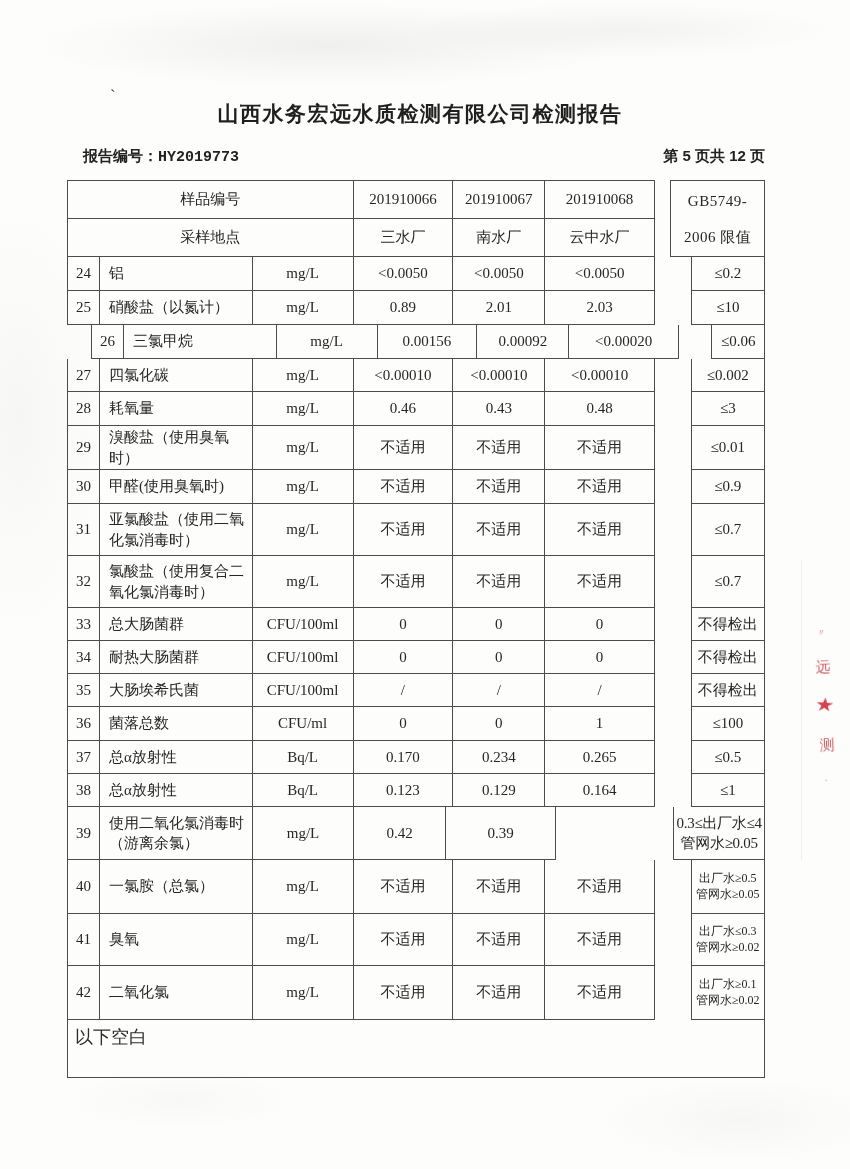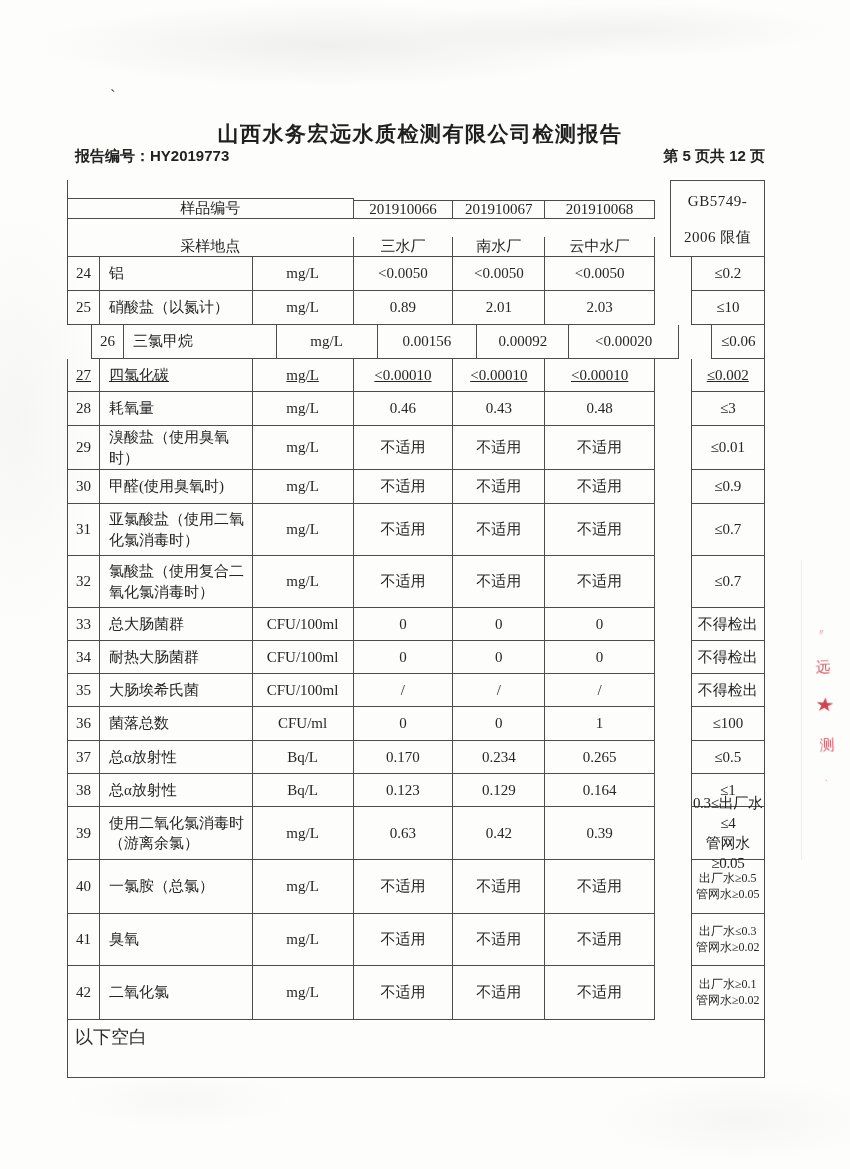--- a/index.html
+++ b/index.html
@@ -18,26 +18,26 @@
       radial-gradient(ellipse 120px 300px at 18px 420px, rgba(120,120,120,0.05), transparent 70%),
       radial-gradient(ellipse 200px 60px at 740px 1120px, rgba(120,120,120,0.05), transparent 70%),
       radial-gradient(ellipse 160px 40px at 180px 1100px, rgba(120,120,120,0.04), transparent 70%);
   }
   .crease{position:absolute;left:801px;top:560px;width:1px;height:300px;background:rgba(60,60,60,0.07);}
   .tickmark{position:absolute;left:110px;top:86px;font-size:17px;color:#3a3a3a;}
 
   .doc-title{
     position:absolute;left:0;top:100px;width:840px;text-align:center;
     font-family:"Liberation Sans","DejaVu Sans",sans-serif;
-    font-size:21px;font-weight:bold;letter-spacing:1.5px;color:#1f1f1f;margin-top:20px;
+    font-size:21px;font-weight:bold;letter-spacing:1.5px;color:#1f1f1f;
   }
   .meta-line{position:absolute;top:147px;left:67px;width:698px;
     font-family:"Liberation Sans","DejaVu Sans",sans-serif;
     font-size:15px;font-weight:bold;color:#222;}
-  .report-no{position:absolute;left:8px;top:0;}
+  .report-no{position:absolute;left:16px;top:0;font-family:Liberation Mono, monospace;}
   .page-ind{position:absolute;right:0;top:0;}
 
   
   .table-wrap{position:absolute;left:67px;top:180px;width:698px;}
   .table-wrap,.table-wrap *{box-sizing:border-box;}
   .trow{display:flex;width:698px;gap:12px;}
   .main-part{display:flex;width:588px;border-left:1px solid #4c4c4c;}
   .gap-part{width:15px;}
   .limit-part{width:95px;border-left:1px solid #4c4c4c;border-right:1px solid #4c4c4c;border-bottom:1px solid #4c4c4c;
     display:flex;flex-direction:column;align-items:center;justify-content:center;text-align:center;font-size:15px;}
@@ -45,21 +45,21 @@
     display:flex;align-items:center;justify-content:center;text-align:center;font-size:15px;color:#262626;}
   .c.no{width:32px;}
   .c.name{width:153px;justify-content:flex-start;text-align:left;padding:2px 4px 2px 9px;line-height:1.35;}
   .c.unit{width:101px;}
   .c.v1{width:100px;}
   .c.v2{width:92px;}
   .c.v3{width:110px;}
   
   .header-complex{display:flex;width:698px;}
   .header-main{width:588px;display:flex;flex-direction:column;}
-  .hrow{display:flex;border-left:1px solid #4c4c4c;align-items:flex-end;}
+  .hrow{display:flex;border-left:1px solid #4c4c4c;}
   .hrow .c{font-size:15px;}
   .hrow .c.hlabel{width:286px;}
   .top-edge .c, .limit-part.top-edge, .top-edge.hrow .c{border-top:1px solid #4c4c4c;}
   .limit-header{height:77px;font-size:15px;line-height:2.4;letter-spacing:0.5px;}
   .limit-small{font-size:12px;line-height:1.3;}
   .limit-xsmall{font-size:15px;line-height:1.35;letter-spacing:-0.3px;}
   .footer-row{width:698px;height:58px;border:1px solid #4c4c4c;border-top:none;
     font-size:18px;padding:5px 7px;color:#2c2c2c;}
 
   
@@ -143,21 +143,21 @@
           <div class="c no">26</div>
           <div class="c name">三氯甲烷</div>
           <div class="c unit">mg/L</div>
           <div class="c v1">0.00156</div>
           <div class="c v2">0.00092</div>
           <div class="c v3">&lt;0.00020</div>
         </div>
         <div class="gap-part"></div>
         <div class="limit-part">≤0.06</div>
       </div>
-      <div class="trow" style="height: 33px; text-decoration: underline;">
+      <div class="trow" style="height: 33px;">
         <div class="main-part">
           <div class="c no">27</div>
           <div class="c name">四氯化碳</div>
           <div class="c unit">mg/L</div>
           <div class="c v1">&lt;0.00010</div>
           <div class="c v2">&lt;0.00010</div>
           <div class="c v3">&lt;0.00010</div>
         </div>
         <div class="gap-part"></div>
         <div class="limit-part">≤0.002</div>
@@ -292,21 +292,20 @@
           <div class="c v3">0.164</div>
         </div>
         <div class="gap-part"></div>
         <div class="limit-part">≤1</div>
       </div>
       <div class="trow" style="height: 53px;">
         <div class="main-part">
           <div class="c no">39</div>
           <div class="c name">使用二氧化氯消毒时（游离余氯）</div>
           <div class="c unit">mg/L</div>
-          <div class="c v1">0.63</div>
           <div class="c v2">0.42</div>
           <div class="c v3">0.39</div>
         </div>
         <div class="gap-part"></div>
         <div class="limit-part">
           <div class="limit-xsmall">0.3≤出厂水≤4</div>
           <div class="limit-xsmall">管网水≥0.05</div>
         </div>
       </div>
       <div class="trow" style="height: 54px;">

